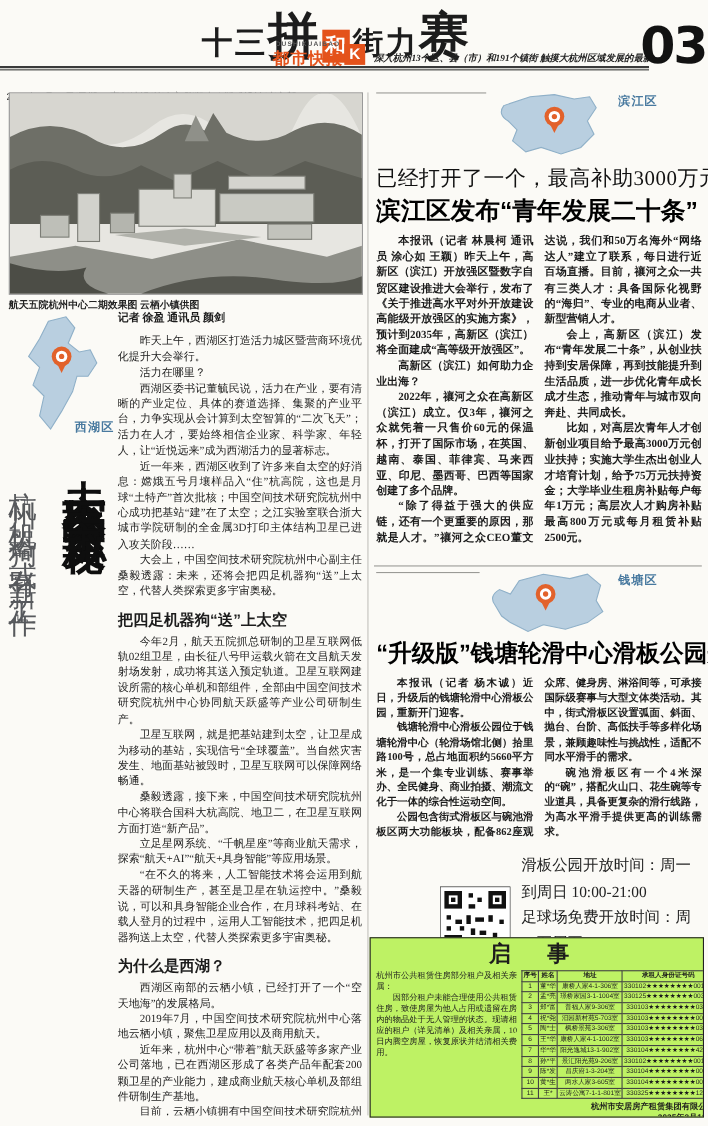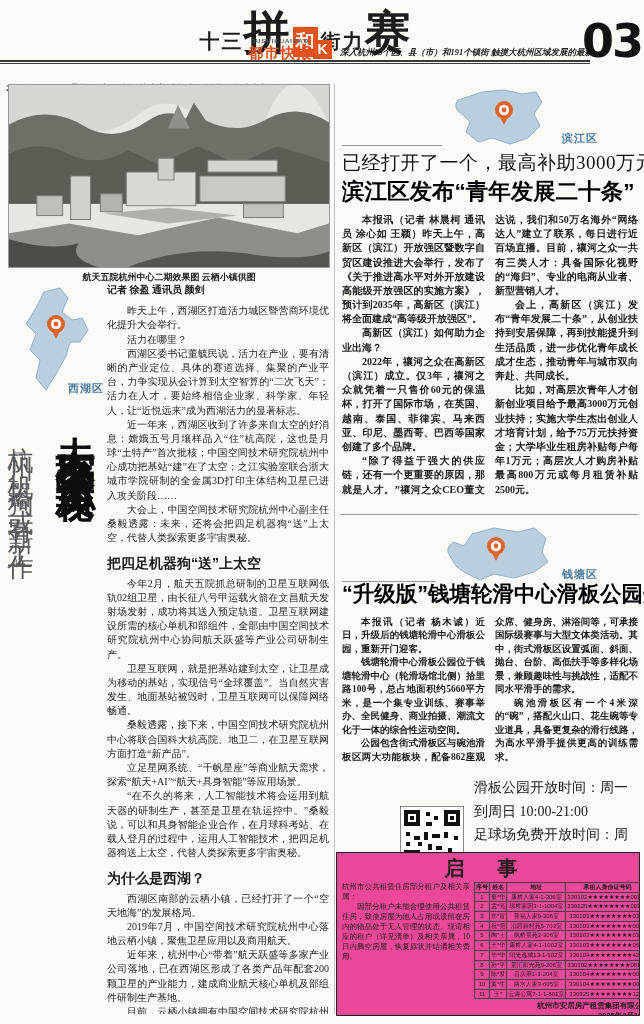--- a/index.html
+++ b/index.html
@@ -3,72 +3,72 @@
 <meta charset="utf-8">
 <style>
   * { margin:0; padding:0; box-sizing:border-box; }
   html,body { width:644px; height:1024px; }
   body {
     position:relative; background:#fbfaf6; color:#1c1c1c; overflow:hidden;
     font-family:"Liberation Serif","DejaVu Serif",serif;
   }
   
   .masthead-title { position:absolute; left:150px; top:2px; width:310px; text-align:center; white-space:nowrap; }
-  .t-sm { font-size:20px; font-weight:700; letter-spacing:2px; }
+  .t-sm { font-size:28px; font-weight:700; letter-spacing:2px; }
   .t-lg { font-size:46px; font-weight:900; font-family:"Liberation Serif",serif; }
   .t-box { display:inline-block; background:#e4521b; color:#fff; font-size:19px; font-weight:700;
            padding:2px 3px; margin:0 3px 6px 3px; vertical-align:baseline; font-family:"Liberation Sans",sans-serif; }
   .dateline { position:absolute; left:6px; top:46px; font-size:9px; color:#333; font-family:"Liberation Sans",sans-serif; white-space:nowrap;margin-top:36px; }
   .logo-wrap { position:absolute; left:248px; top:38px; text-align:center; font-family:"Liberation Sans",sans-serif; }
   .logo-en { font-size:6px; letter-spacing:1px; color:#555; font-weight:700; }
   .logo-cn { font-size:15px; font-weight:900; color:#e4521b; letter-spacing:1px; }
   .logo-k  { position:absolute; left:313px; top:40px; width:19px; height:19px; background:#e4521b; color:#fff;
              font:900 14px/19px "Liberation Sans",sans-serif; text-align:center; }
   .tagline { position:absolute; left:340px; top:47px; width:250px; font-size:8.5px; font-weight:700; color:#222;
              font-style:italic; white-space:nowrap; overflow:hidden; }
   .rule-double { position:absolute; left:0; top:60px; width:590px; height:4px;
                  border-top:2px solid #3a3a3a; border-bottom:1px solid #3a3a3a; }
   .page-num { position:absolute; right:2px; top:18px; font:900 46px/1 "DejaVu Sans",sans-serif; color:#121212; letter-spacing:-2px; }
   
   .photo { position:absolute; left:8px; top:84px; width:322px; height:184px; border:1px solid #999; background:#d6d5d0; }
   .photo svg { display:block; width:100%; height:100%; }
-  .photo-caption { position:absolute; left:8px; top:271px; width:322px; text-align:center;
+  .photo-caption { position:absolute; left:8px; top:271px; width:322px; text-align:left;
                    font-size:9px; font-weight:700; color:#222; }
   .badge { position:relative; }
   .badge-label { color:#48799f; font:700 11px "Liberation Sans",sans-serif; letter-spacing:1px; }
   .xihu-badge { position:absolute; left:10px; top:286px; width:94px; height:116px; }
   .xihu-badge .badge-label { position:absolute; right:0; bottom:6px; }
   .v-head { position:absolute; left:2px; top:404px; width:102px; height:614px;
             writing-mode:vertical-rl; text-orientation:upright; font-family:"Liberation Sans",sans-serif; }
   .v-main { font-size:40px; font-weight:900; letter-spacing:6px; color:#0e0e0e; margin-left:10px; }
   .v-sub  { font-size:26px; font-weight:500; letter-spacing:9px; color:#57595c; margin-top:22px; }
   .left-text { position:absolute; left:107px; top:283px; width:222px; height:731px; overflow:hidden;
                font-size:10px; line-height:1.42; }
   .left-text p, .twocol p { text-indent:2em; text-align:justify; margin:0; }
   .byline { font-weight:700; text-indent:0 !important; margin-bottom:7px !important; }
   .subhead { font:700 14px/1.3 "Liberation Sans",sans-serif; margin:9px 0 4px; text-indent:0 !important; text-align:left !important; }
   .col-divider { position:absolute; left:334px; top:84px; width:1px; height:930px; background:#c2c1bc; }
   
   .section { position:absolute; left:342px; width:296px; font-size:10px; line-height:1.42; }
-  .badge-row { display:flex; align-items:flex-end; height:62px; }
+  .badge-row { display:flex; align-items:flex-start; height:62px; }
   .badge-row .lead-line { flex:1; height:1px; background:#9a9a96; margin-right:6px; }
   .badge-row .badge-label { margin-left:10px; }
   .kicker { font-size:19px; letter-spacing:0.5px; color:#111; margin:4px 0 1px; white-space:nowrap; }
   .headline { font:900 22.5px/1.2 "Liberation Sans",sans-serif; color:#000; margin-bottom:8px; white-space:nowrap; }
   .twocol { column-count:2; column-gap:10px; column-fill:auto; overflow:hidden;font-weight:bold; }
   .bj-text { height:292px; }
   .qt-text { height:150px; font-size:9.5px; }
   .section-divider { position:absolute; left:340px; top:514px; width:298px; height:1px; background:#9a9a96; }
   .qr-row { display:flex; align-items:center; margin-top:10px; }
   .qr { width:64px; height:64px; margin-left:58px; flex:0 0 auto; }
   .qr-lines { margin-left:10px; font-size:14px; line-height:1.7; color:#222; }
   .qr-lines .gap { margin-top:6px; }
   
   .notice { position:absolute; left:336px; top:852px; width:304px; height:164px; border:1.5px solid #222;
-            background:#ec4899; padding:4px 5px; overflow:hidden; }
+            background:#bef264; padding:4px 5px; overflow:hidden; }
   .notice-title { text-align:center; font:900 20px/1.1 "Liberation Serif",serif; letter-spacing:14px; margin-bottom:3px; }
   .notice-body { display:flex; }
   .notice-left { width:128px; flex:0 0 auto; font-size:7.5px; line-height:1.34; }
   .notice-left p { text-indent:2em; text-align:justify; margin:0; }
   .notice-left p.salut { text-indent:0; }
   .notice-right { flex:1; margin-left:4px; font-family:"Liberation Sans",sans-serif; }
   table.roster { width:100%; border-collapse:collapse; font-size:6px; line-height:1.45; }
   .roster th, .roster td { border:0.5px solid #444; padding:0 1px; white-space:nowrap; overflow:hidden; text-align:center; }
   .roster th { font-weight:700; }
   .signer { text-align:right; font-size:7.5px; font-weight:700; margin-top:2px; line-height:1.35; }

